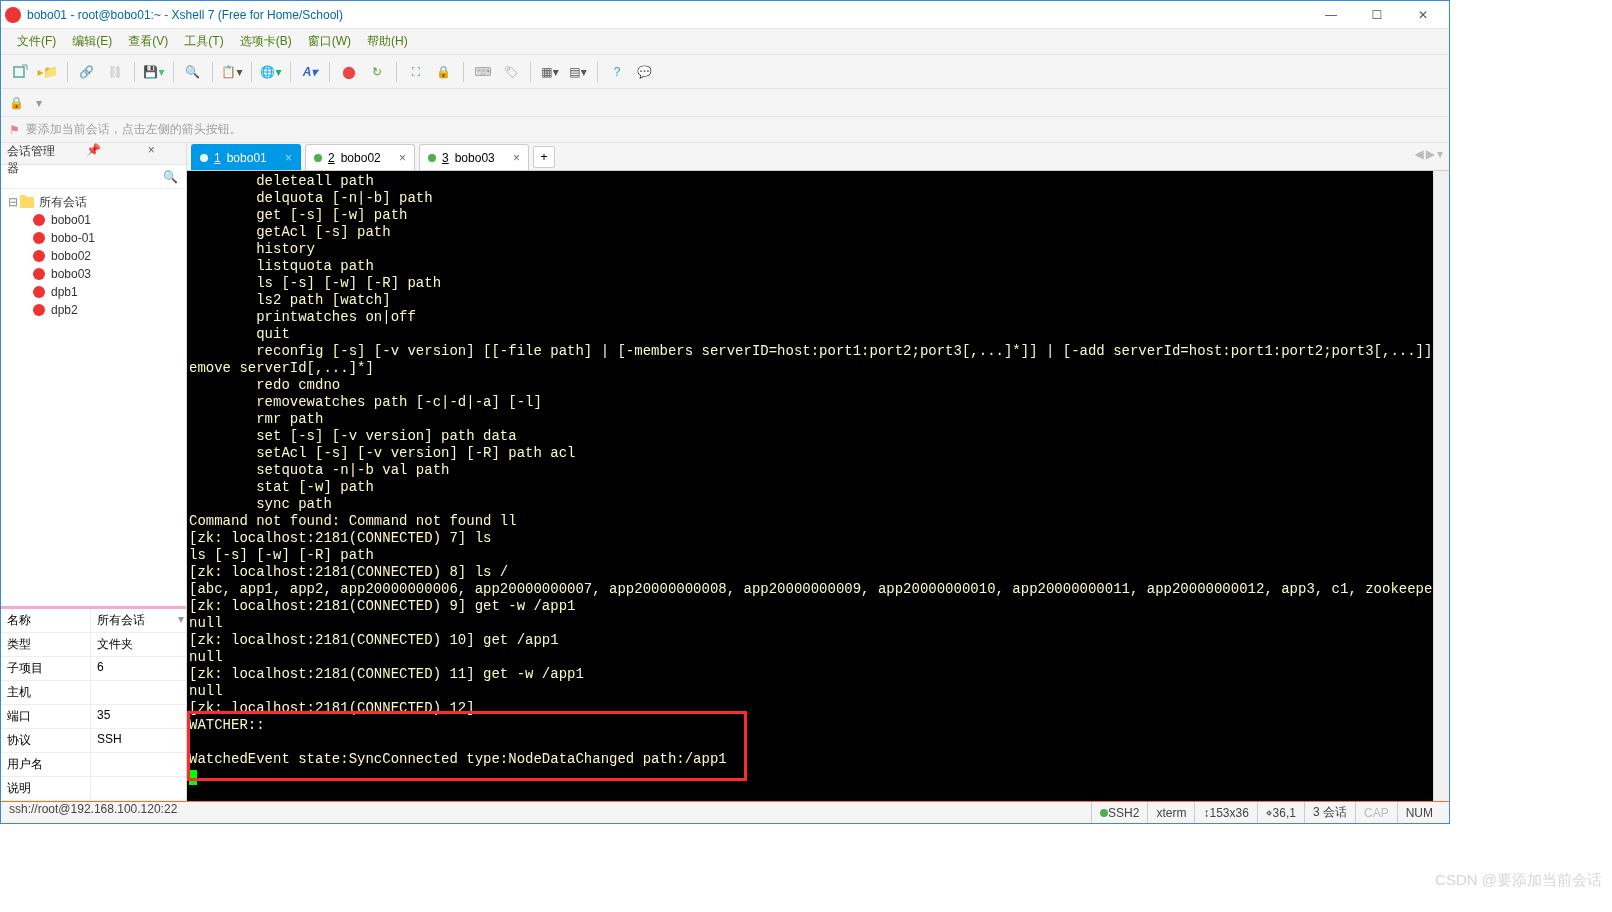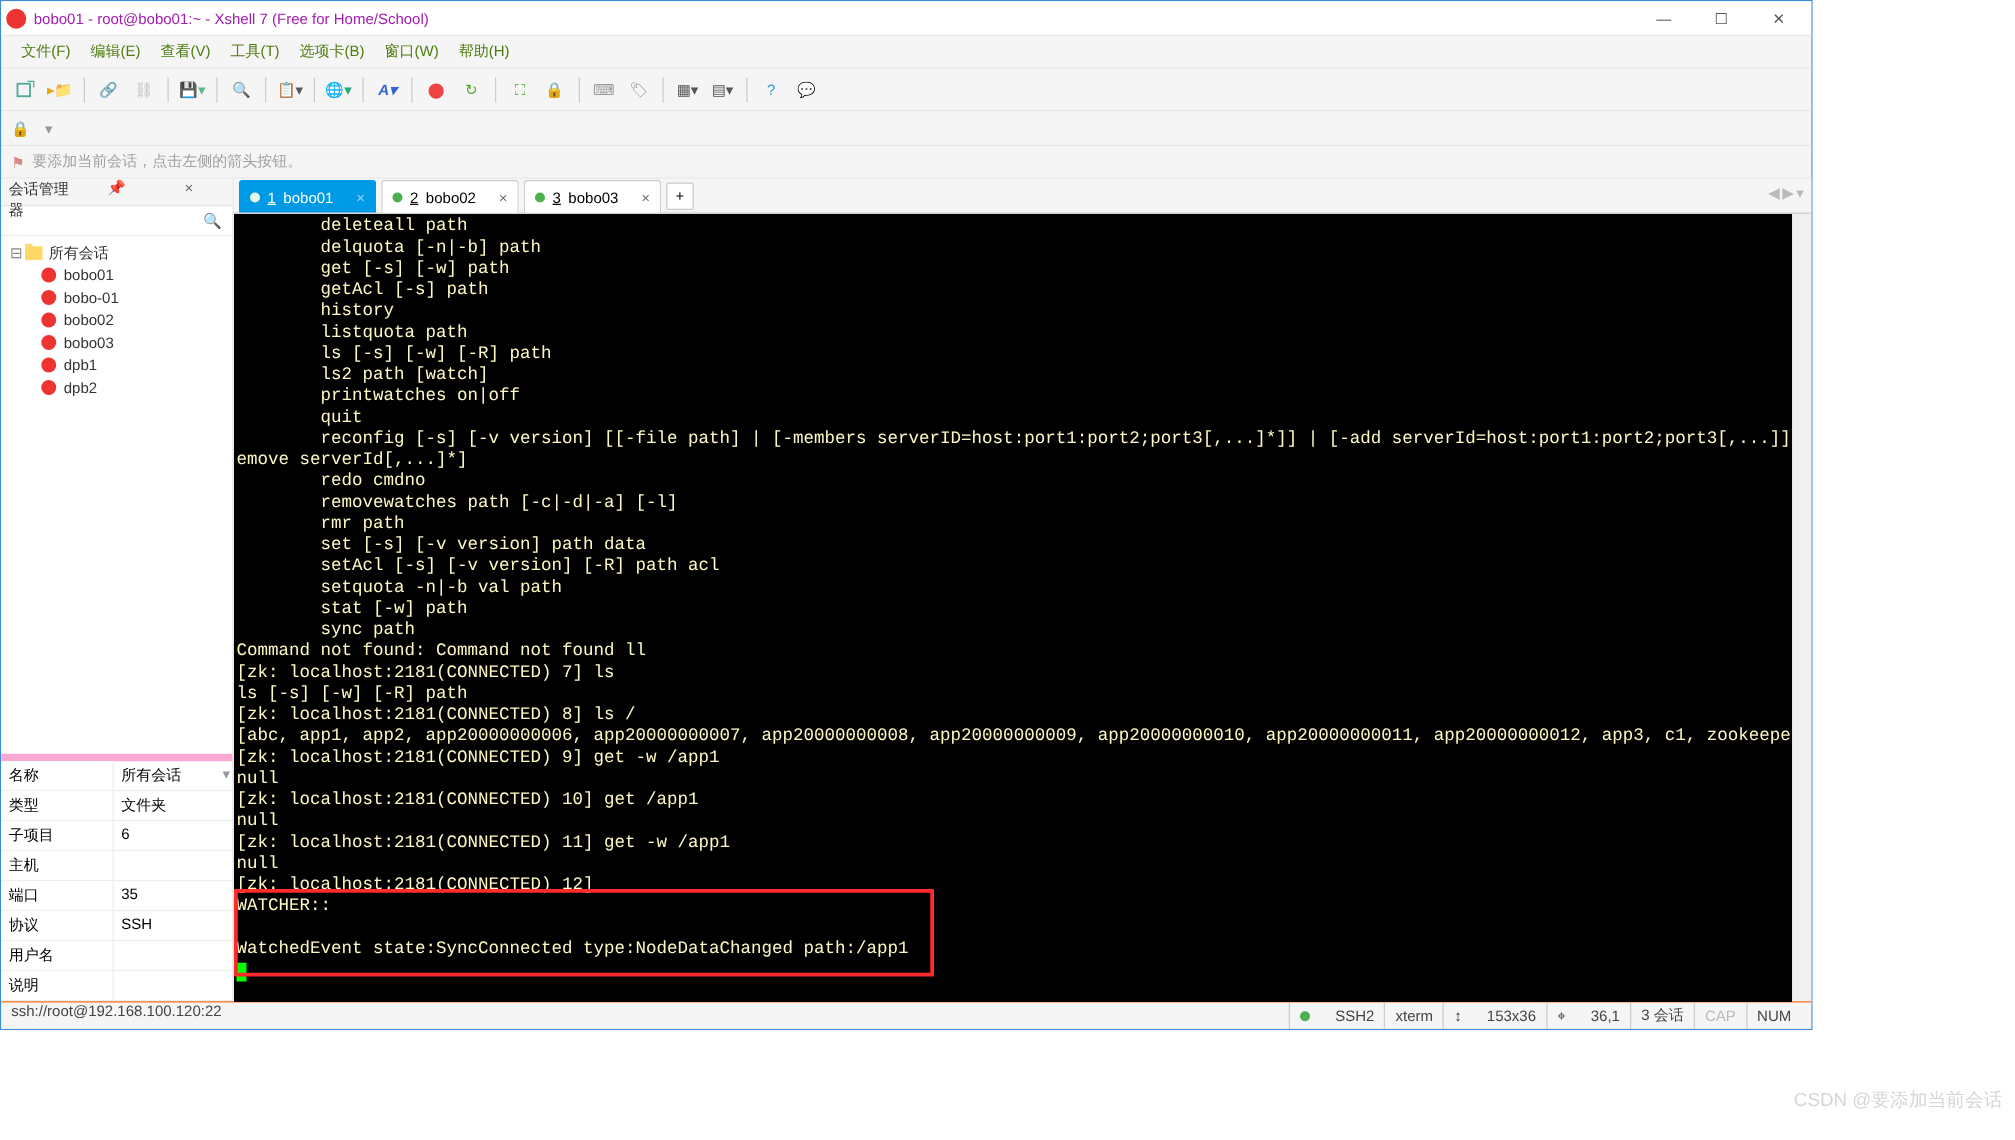--- a/index.html
+++ b/index.html
@@ -1,20 +1,20 @@
 <!DOCTYPE html>
 <html><head>
 <meta charset="utf-8">
 <style>
 *{margin:0;padding:0;box-sizing:border-box;font-family:"Microsoft YaHei",Tahoma,Arial,sans-serif;font-size:12px}
 body{background:#fff;overflow:hidden}
 .win{width:1450px;height:824px;display:flex;flex-direction:column;border:1px solid #3a8ad6}
 .titlebar{height:28px;background:#fff;display:flex;align-items:center;padding:0 4px;border-bottom:1px solid #e5e5e5}
 .titlebar .ico{width:16px;height:16px;margin-right:6px;border-radius:50%;background:#e33;display:inline-block}
-.titlebar .ttl{flex:1;color:#a21caf}
+.titlebar .ttl{flex:1;color:#0369a1}
 .winctl{display:flex;gap:2px}
 .winctl div{width:44px;height:24px;display:flex;align-items:center;justify-content:center;color:#555;cursor:pointer}
 .menubar{height:26px;background:#f5f5f5;display:flex;align-items:center;padding:0 8px;border-bottom:1px solid #e5e5e5}
 .menubar span{padding:4px 8px;cursor:pointer;color:#4d7c0f}
 .toolbar{height:34px;background:#f5f5f5;display:flex;align-items:center;padding:0 8px;gap:6px;border-bottom:1px solid #e5e5e5}
 .tbtn{width:22px;height:22px;display:flex;align-items:center;justify-content:center;cursor:pointer;color:#555;border-radius:2px}
 .tsep{width:1px;height:20px;background:#ccc;margin:0 2px}
 .addrbar{height:28px;background:#f5f5f5;display:flex;align-items:center;padding:0 8px;border-bottom:1px solid #e5e5e5}
 .addrbar .lock{color:#aaa;margin-right:6px}
 .addrbar input{flex:1;border:none;background:transparent;color:#999;outline:none}
@@ -29,21 +29,21 @@
 .srch{height:24px;display:flex;align-items:center;justify-content:flex-end;padding:0 8px;border-bottom:1px solid #eee}
 .srch .mg{color:#bbb}
 .tree{flex:1;overflow:auto;padding:4px 6px}
 .tnode{display:flex;align-items:center;height:18px;cursor:pointer;color:#333}
 .tnode .tw{width:12px;color:#888;text-align:center}
 .tnode .fic{width:16px;height:14px;margin-right:4px;display:inline-flex;align-items:center;justify-content:center}
 .tnode.child{padding-left:24px}
 .sic{width:12px;height:12px;border-radius:50%;background:#e33;display:inline-block}
 .fld{width:14px;height:11px;background:#ffd968;border-radius:1px 1px 0 0;display:inline-block;position:relative}
 .fld:before{content:"";position:absolute;top:-2px;left:0;width:6px;height:2px;background:#ffd968;border-radius:1px 1px 0 0}
-.props{border-top:6px solid #f9a8d4}
+.props{border-top:3px solid #f9a8d4}
 .prow{display:flex;border-bottom:1px solid #eee}
 .prow div{padding:3px 6px}
 .prow .k{width:90px;border-right:1px solid #eee;background:#fff}
 .prow .v{flex:1}
 .main{flex:1;display:flex;flex-direction:column;min-width:0;background:#f0f0f0}
 .tabbar{height:28px;background:#f5f5f5;display:flex;align-items:flex-end;padding:0 4px;gap:4px;border-bottom:1px solid #ccc;position:relative}
 .tab{height:26px;min-width:110px;background:#fff;border:1px solid #ccc;border-bottom:none;border-radius:3px 3px 0 0;display:flex;align-items:center;padding:0 8px;gap:6px;cursor:pointer}
 .tab.active{background:#0099e5;color:#fff;border-color:#0099e5}
 .tab .dot{width:8px;height:8px;border-radius:50%;background:#4caf50}
 .tab.active .dot{background:#e8f7e8}
@@ -51,21 +51,21 @@
 .tab .cx{margin-left:auto;opacity:.6}
 .newtab{width:22px;height:22px;border:1px solid #ccc;background:#fff;display:flex;align-items:center;justify-content:center;cursor:pointer;border-radius:2px;margin-bottom:2px}
 .tabnav{position:absolute;right:6px;top:4px;display:flex;gap:2px;color:#bbb}
 .tabnav span{cursor:pointer}
 .term{flex:1;background:#000;color:#fef9c3;font-family:"NSimSun","Courier New",monospace;font-size:14px;line-height:17px;padding:2px 2px;overflow:auto;white-space:pre;position:relative}
 .hlbox{position:absolute;border:3px solid #ff2a2a;pointer-events:none}
 .cursor{display:inline-block;width:8px;height:15px;background:#0f0;vertical-align:bottom}
 .scrollbar{width:16px;background:#f0f0f0;border-left:1px solid #ddd}
 .status{height:22px;background:#f5f5f5;border-top:1px solid #f97316;display:flex;padding:0 8px;color:#444}
 .status .l{flex:1}
-.status .seg{padding:0 8px;border-left:1px solid #ccc;display:flex;align-items:center;gap:20px}
+.status .seg{padding:0 8px;border-left:1px solid #ccc;display:flex;align-items:center;gap:0}
 .sdot{width:8px;height:8px;border-radius:50%;background:#4caf50;display:inline-block}
 .watermark{position:absolute;right:10px;bottom:22px;color:rgba(200,200,200,.75);font-size:15px;pointer-events:none}
 svg{width:16px;height:16px}
 </style>
 </head>
 <body>
 
 <div class="win">
 
   <div class="titlebar">

